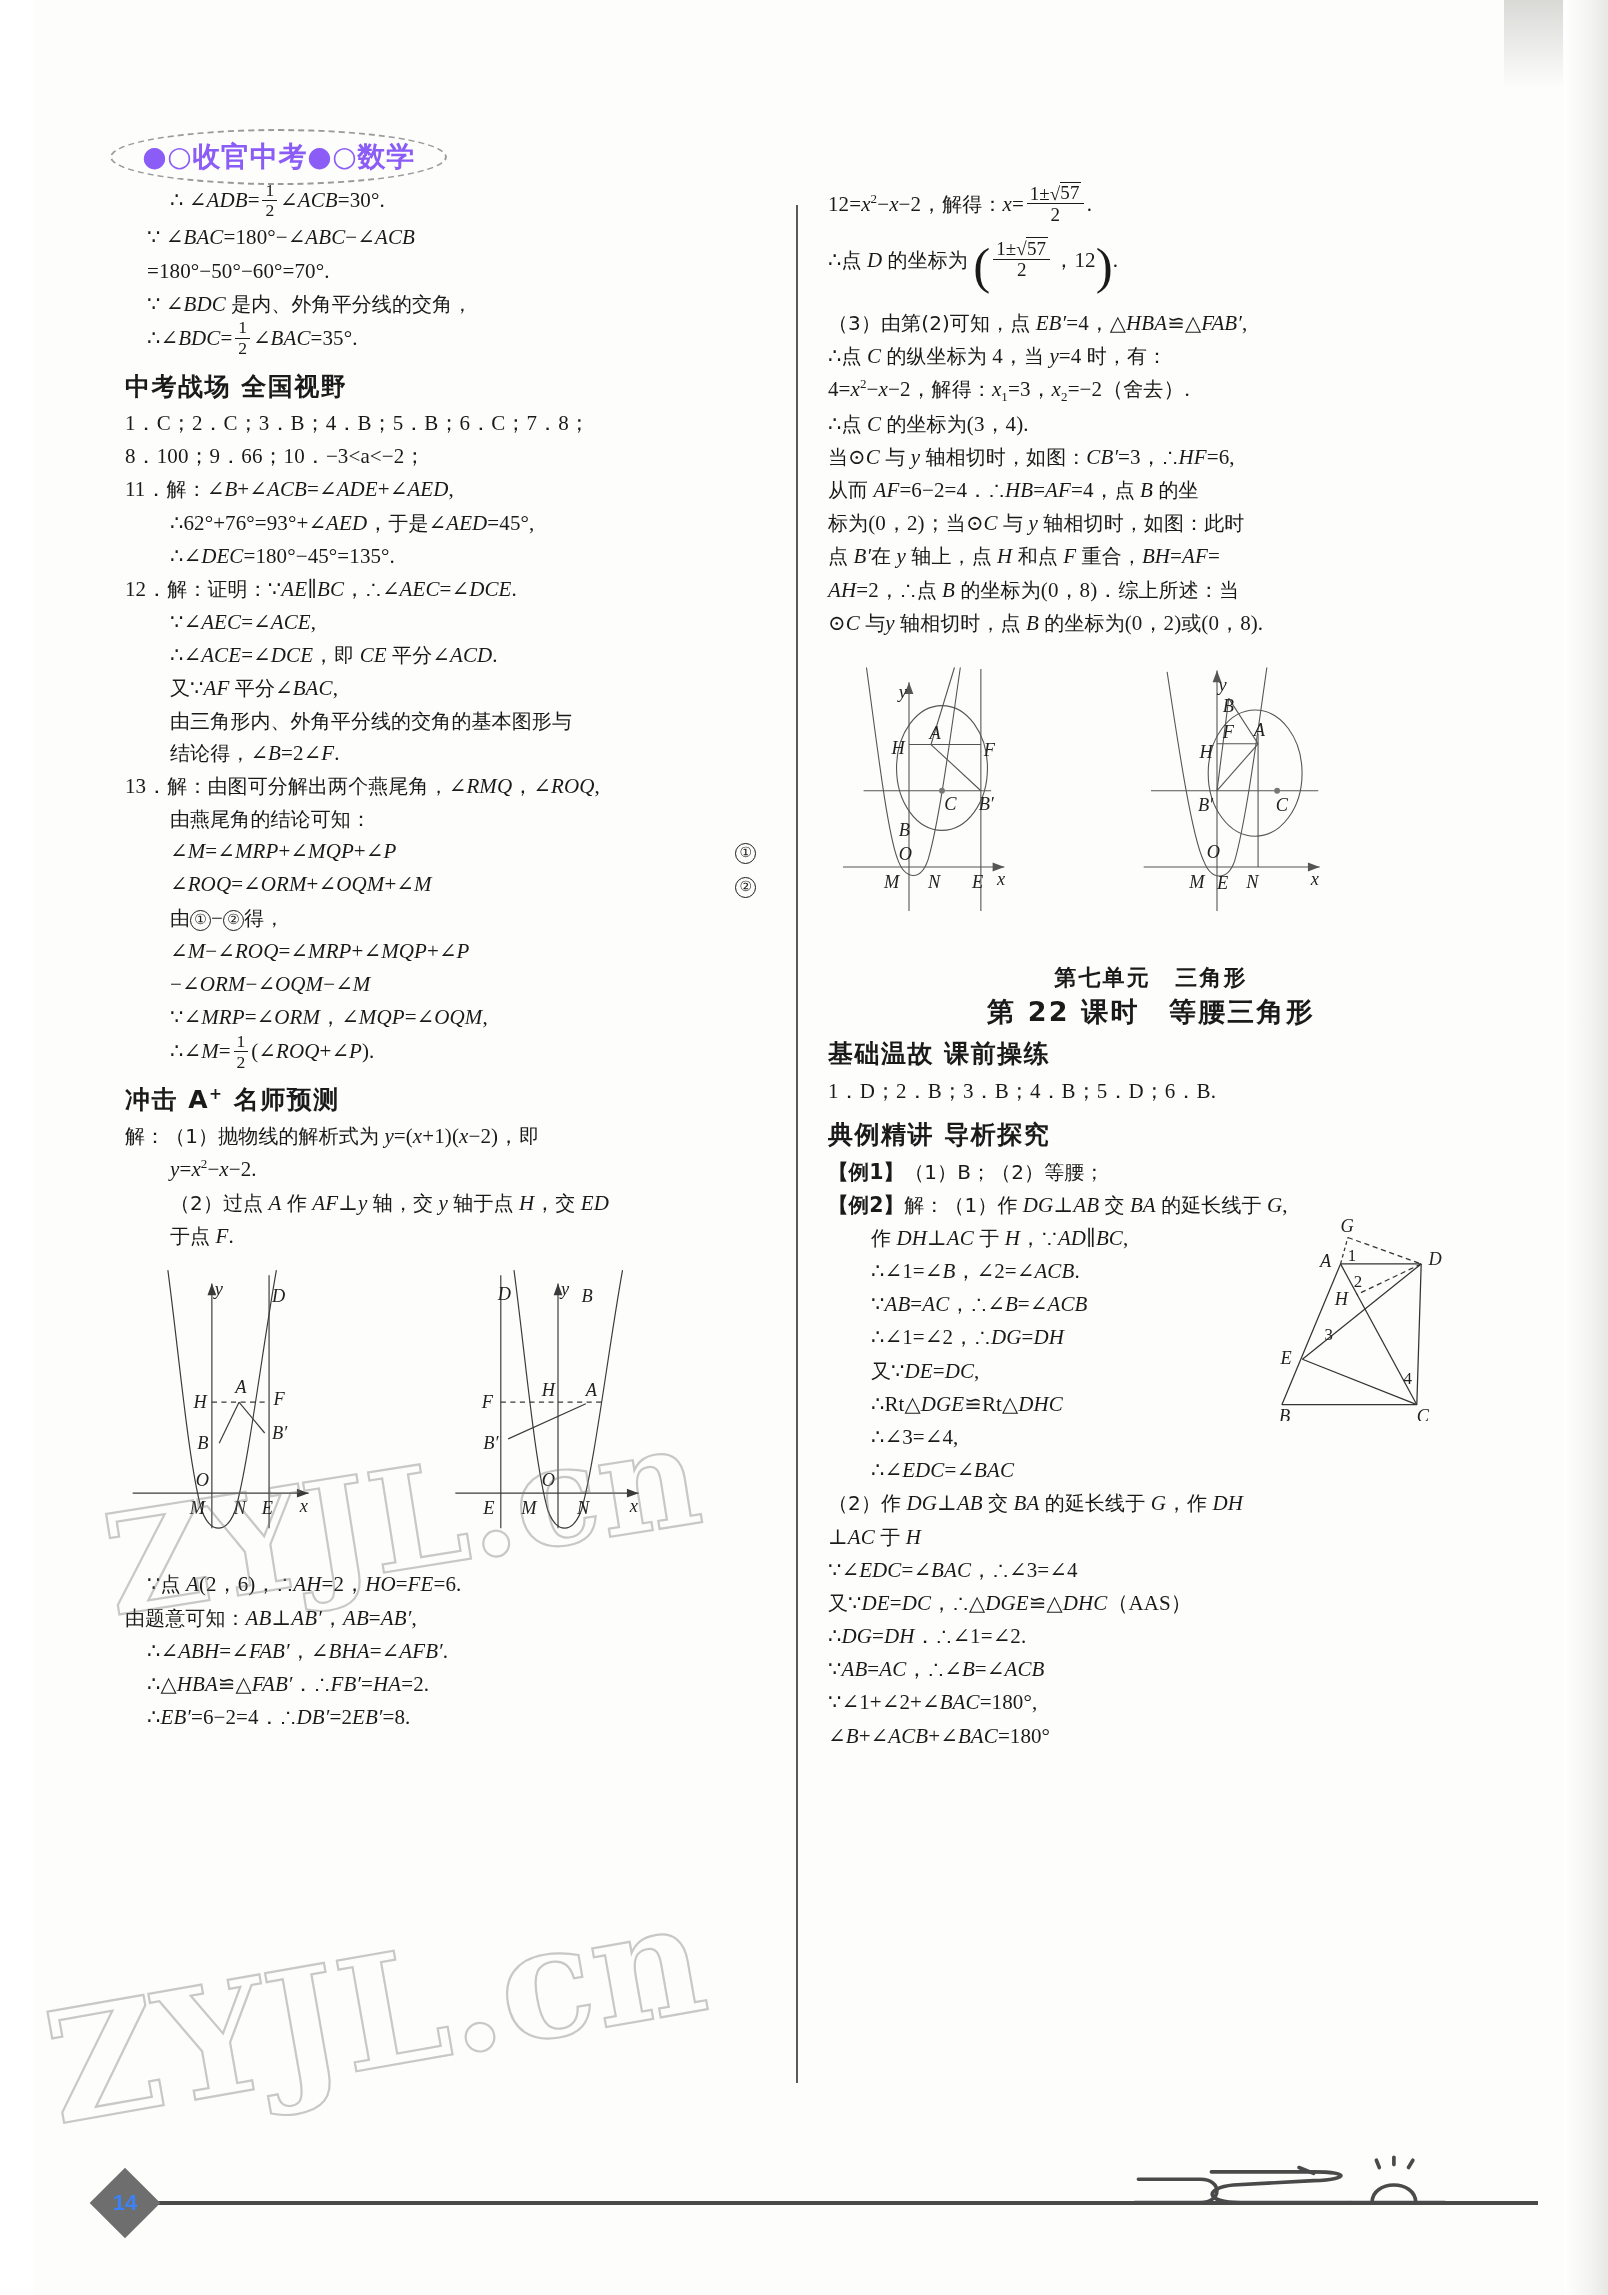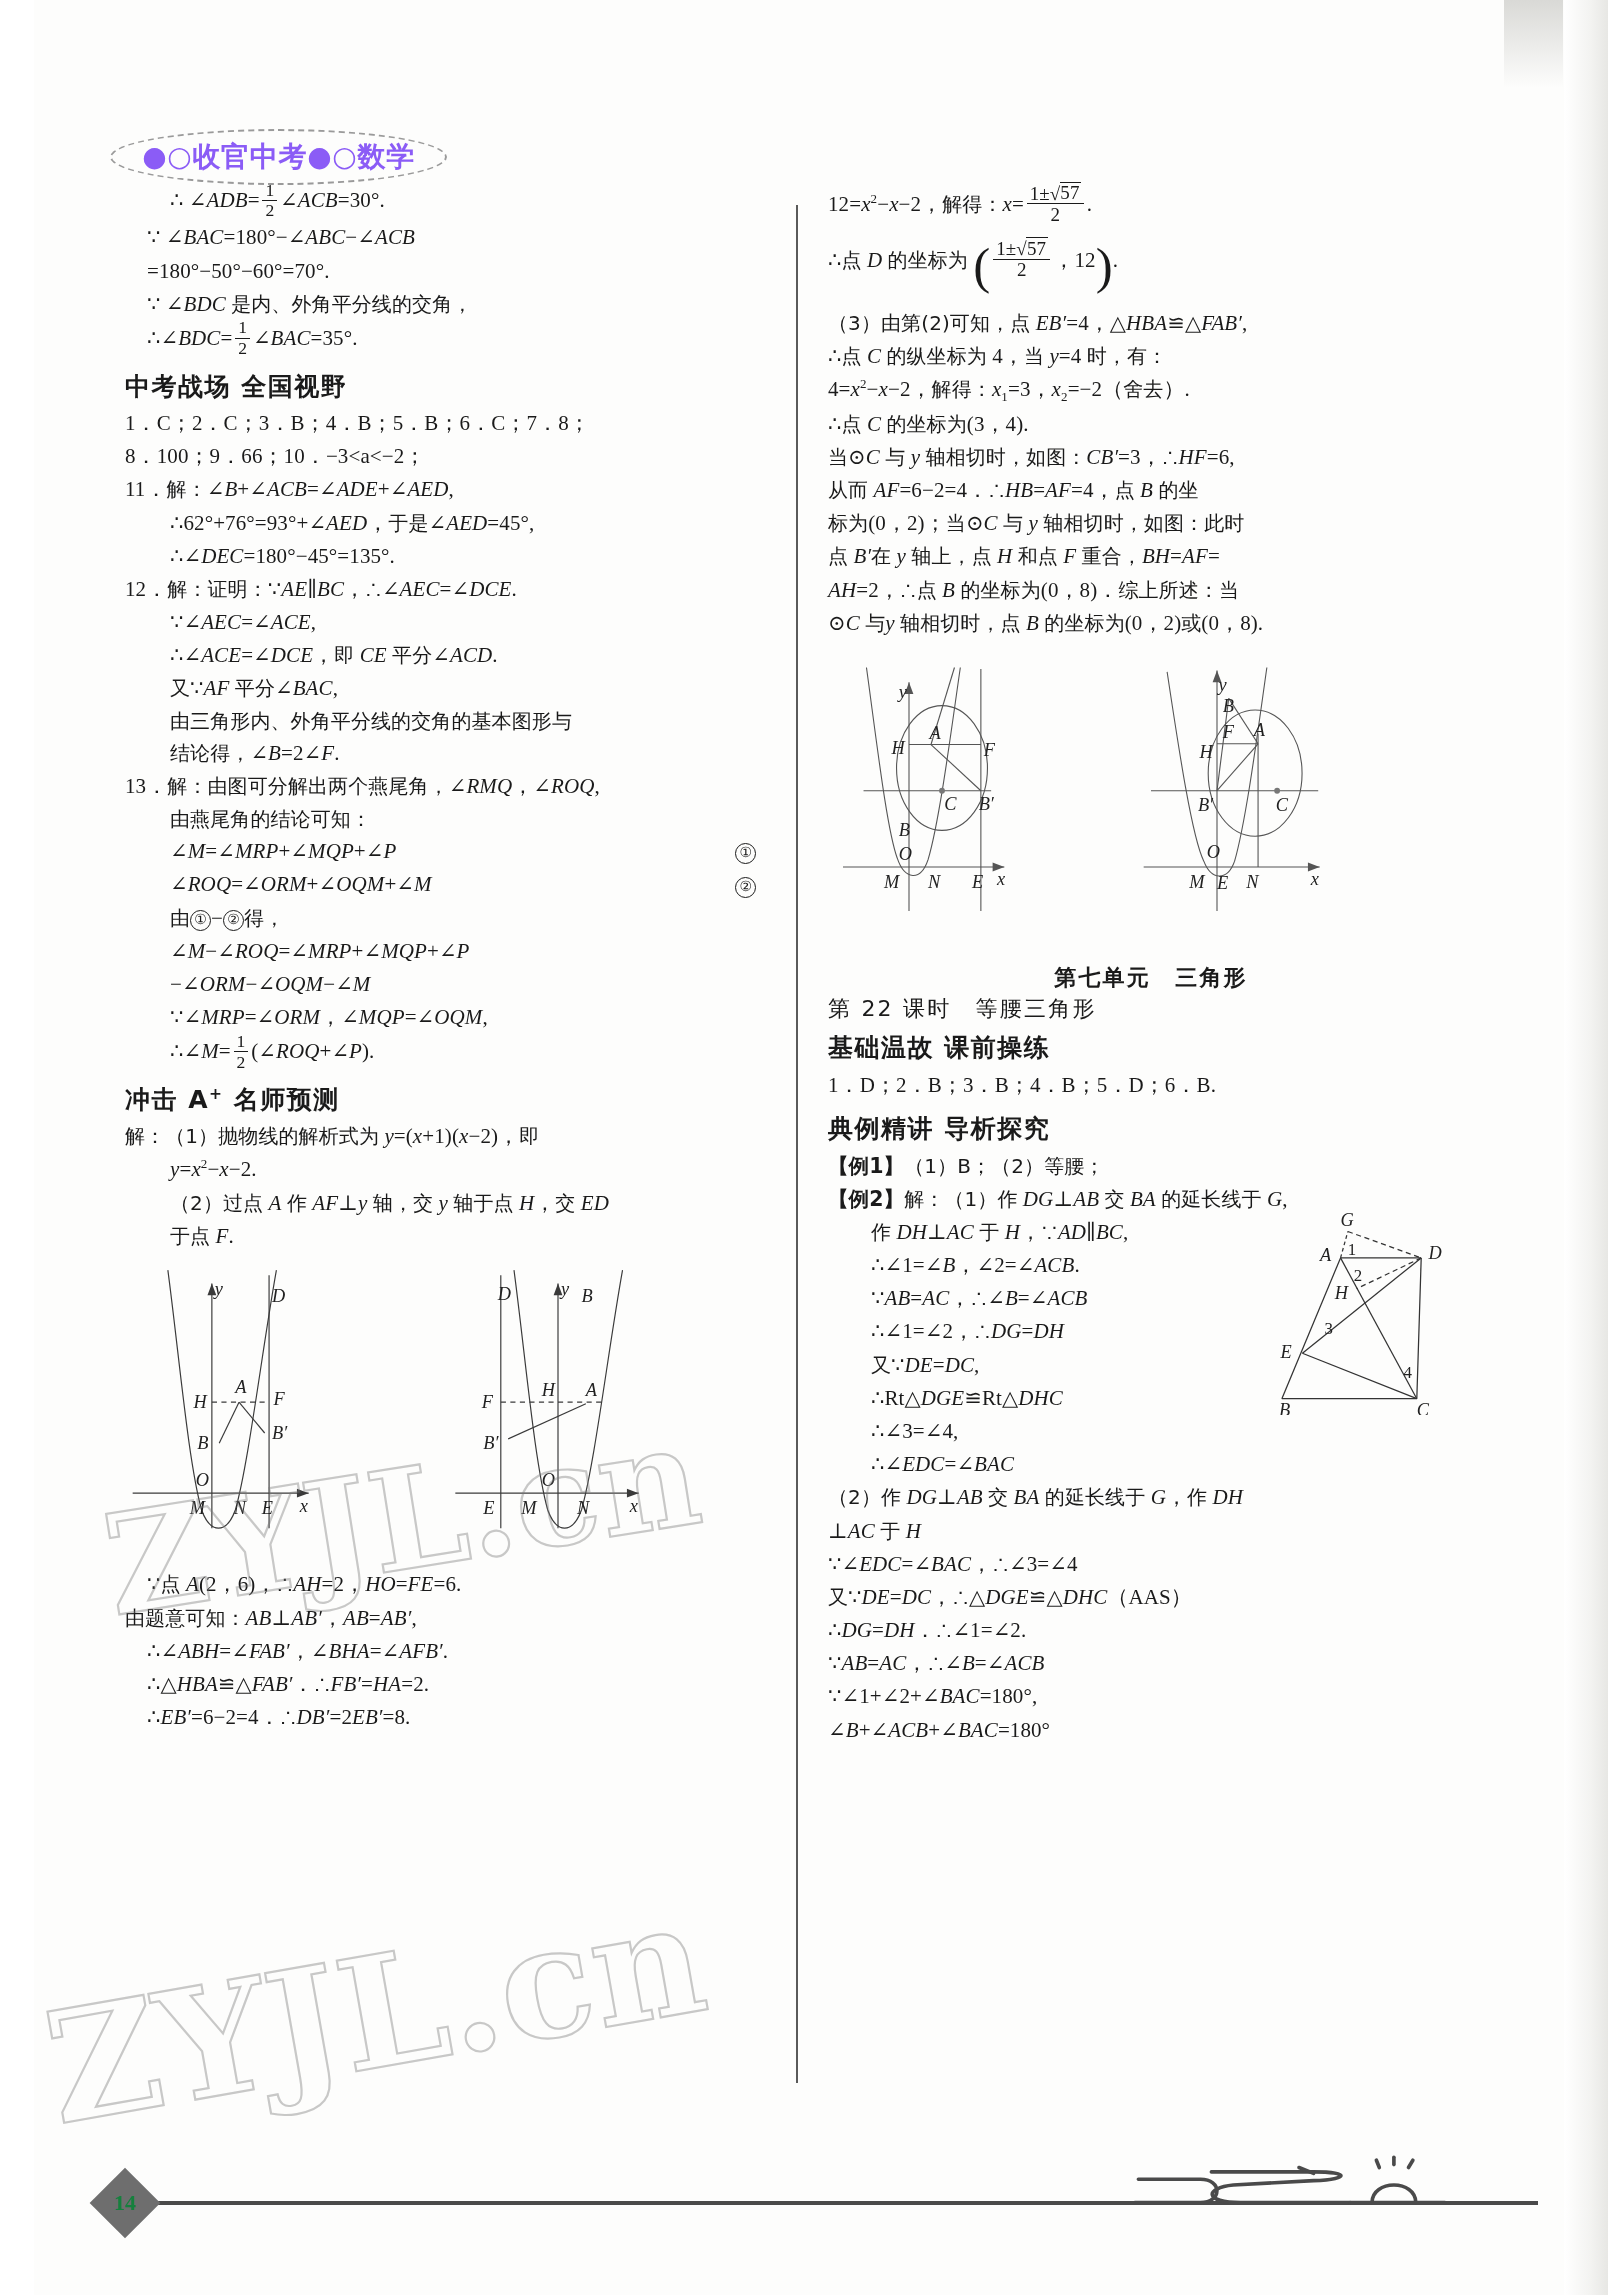--- a/index.html
+++ b/index.html
@@ -37,22 +37,22 @@
   .ind1{margin-left:22px;}
   .ind2{margin-left:45px;}
   .ind3{margin-left:43px;}
 
   .mi{font-style:italic;font-family:"Liberation Serif","DejaVu Serif",serif;}
   .cjk{font-family:"DejaVu Sans","Liberation Sans",sans-serif;font-style:normal;font-size:20px;}
   .sec-head{font-family:"DejaVu Sans","Liberation Sans",sans-serif;font-weight:bold;
      font-size:25px;letter-spacing:1.5px;margin:10.3px 0 4.4px 0;}
   .unit-head{font-family:"DejaVu Sans","Liberation Sans",sans-serif;font-weight:bold;
      font-size:22px;letter-spacing:2.2px;text-align:center;margin:4.4px 0 1.5px 0;}
-  .lesson-head{font-family:"DejaVu Sans","Liberation Sans",sans-serif;font-weight:normal;
-     font-size:22px;letter-spacing:2.2px;margin:1.5px 0 7.3px 0;}
+  .lesson-head{font-family:"DejaVu Sans","Liberation Sans",sans-serif;font-weight:bold;
+     font-size:27px;letter-spacing:2.2px;text-align:center;margin:1.5px 0 7.3px 0;}
   .ex-tag{font-family:"DejaVu Sans","Liberation Sans",sans-serif;font-weight:bold;font-size:20.5px;}
 
   
   .frac{display:inline-block;vertical-align:-0.52em;text-align:center;margin:0 2.9px;position:relative;top:-1.5px;}
   .frac .num{display:block;font-size:17.6px;line-height:1.0;border-bottom:1.2px solid #1a1a1a;padding:0 2.9px 0.7px 2.9px;}
   .frac .den{display:block;font-size:17.6px;line-height:1.05;padding-top:0.7px;}
   .frac.big .num,.frac.big .den{font-size:19px;}
   sup.ex{font-size:0.62em;vertical-align:super;}
   sub.sb{font-size:0.62em;vertical-align:sub;}
   .sqrt{display:inline-block;}
@@ -65,22 +65,22 @@
 
   
   .figwrap{position:relative;}
 
   
   .footer-rule{position:absolute;left:144px;top:2201px;width:1394px;height:3.7px;background:#4a4a4a;}
   .pagenum{position:absolute;left:90px;top:2168px;width:70px;height:70px;}
   .pagenum .diamond{position:absolute;left:0;top:0;width:50px;height:50px;background:#6e6e6e;
      transform:rotate(45deg);left:10.3px;top:10.3px;}
   .pagenum .pn{position:absolute;left:0;top:0;width:70px;height:70px;line-height:70px;
-     text-align:center;color:#15803d;font-size:22px;
-     font-family:Liberation Serif, serif;font-weight:bold;}
+     text-align:center;color:#3b82f6;font-size:22px;
+     font-family:Liberation Sans, sans-serif;font-weight:bold;}
   .footer-deco{position:absolute;left:1130px;top:2150px;width:411px;height:73px;}
 
   
   .wm{position:absolute;color:rgba(120,120,120,0.34);font-weight:bold;
      font-family:"DejaVu Serif","Liberation Serif",serif;pointer-events:none;user-select:none;}
   .wm1{left:103px;top:1438px;font-size:139px;transform:rotate(-9deg);
      -webkit-text-stroke:2.2px rgba(120,120,120,0.40);color:transparent;}
   .wm2{left:44px;top:1922px;font-size:154px;transform:rotate(-10deg);
      -webkit-text-stroke:2.2px rgba(120,120,120,0.40);color:transparent;}
 </style>

